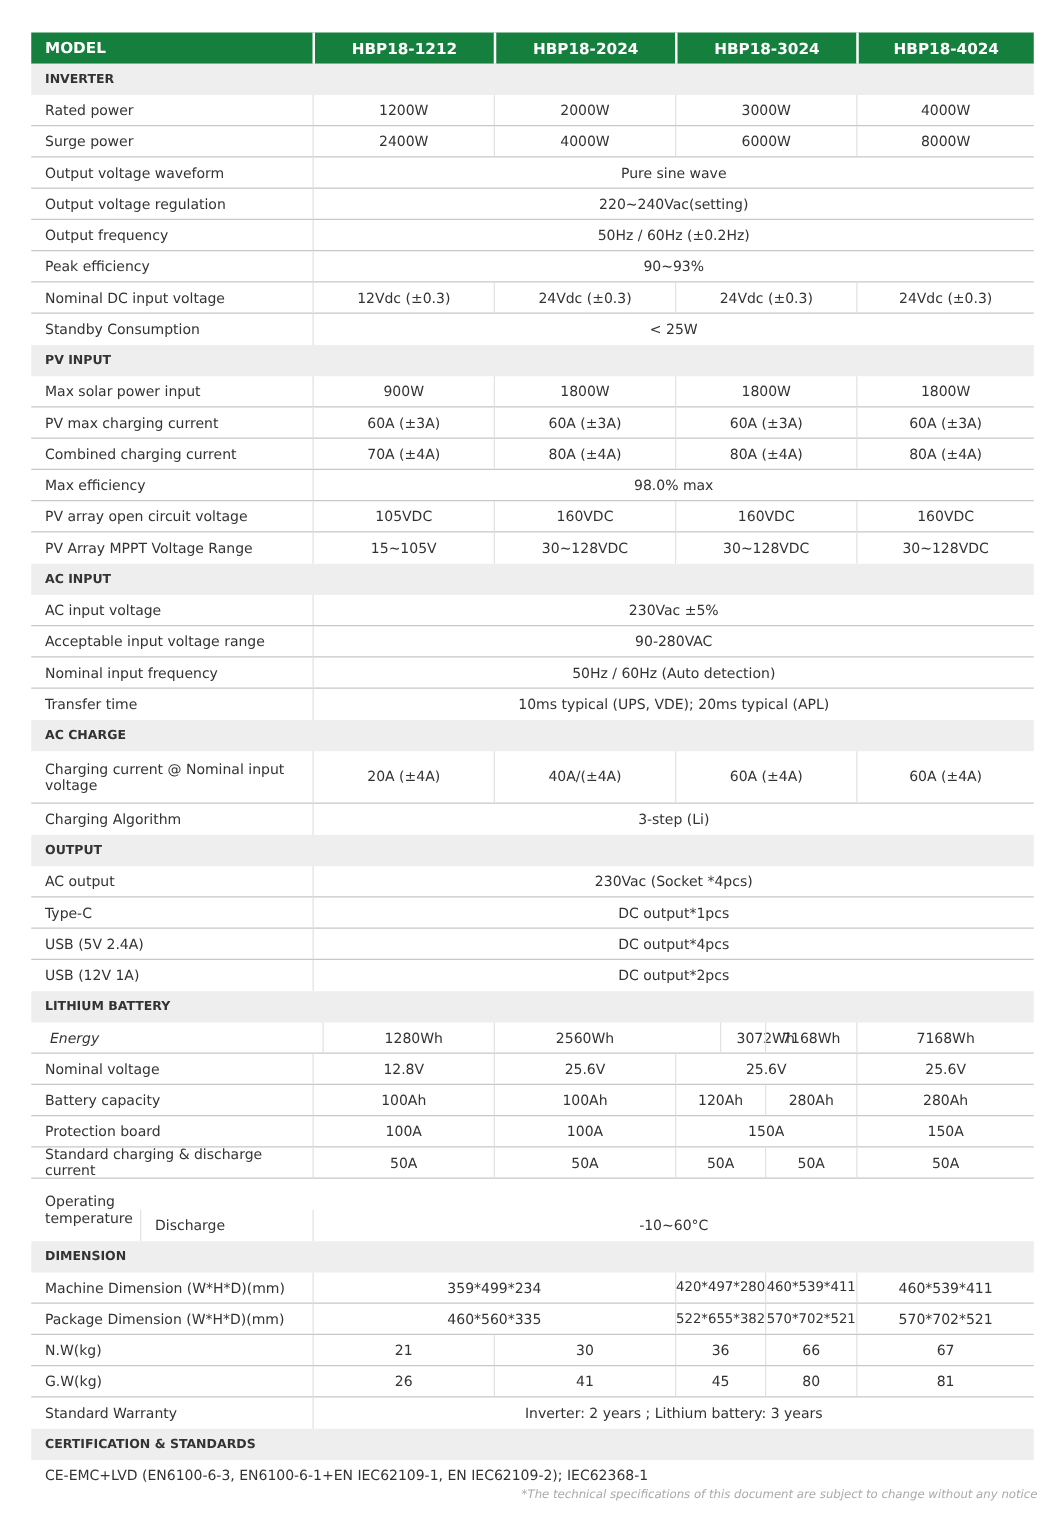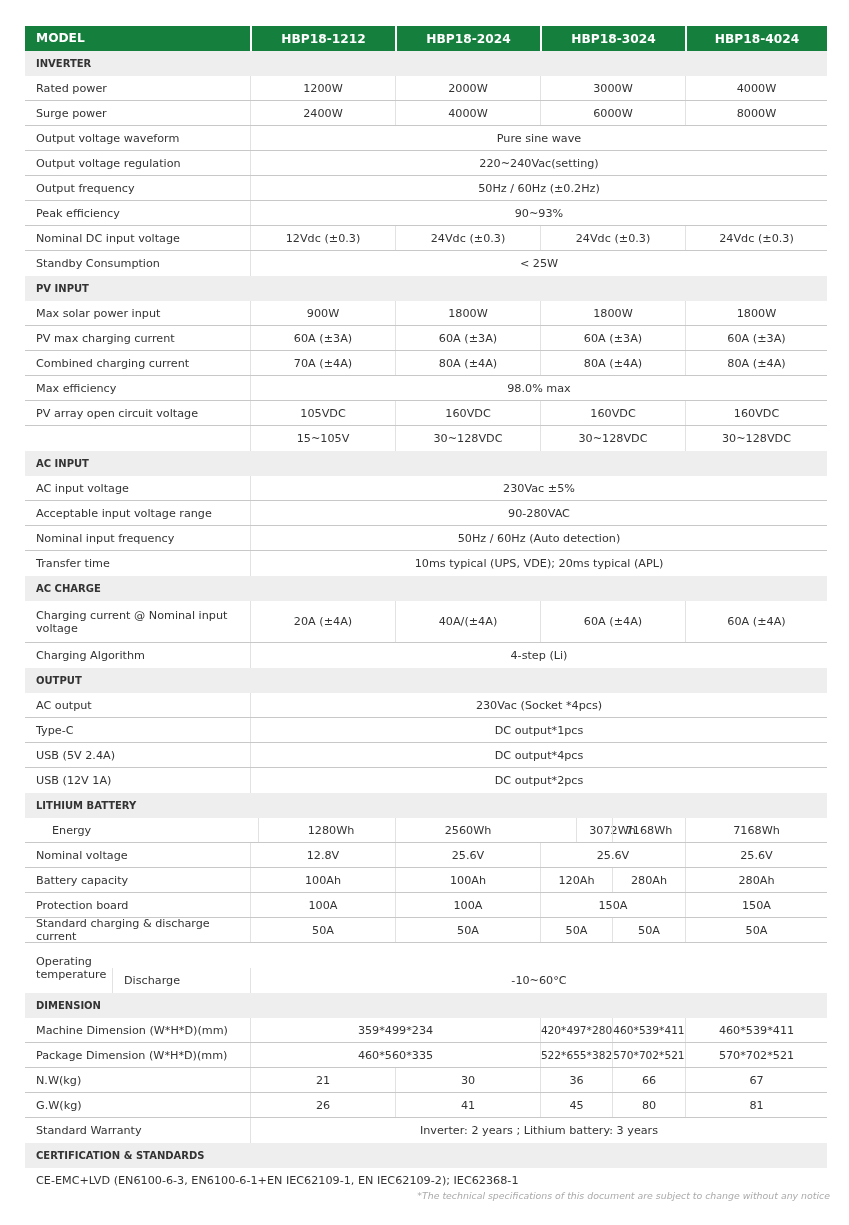--- a/index.html
+++ b/index.html
@@ -107,20 +107,21 @@
     <div class="cell vl" style="left:225px;width:577px;">98.0% max</div>
   </div>
   <div class="row std">
     <div class="cell lbl" style="left:0;width:225px;">PV array open circuit voltage</div>
     <div class="cell vl" style="left:225px;width:145px;">105VDC</div>
     <div class="cell vl" style="left:370px;width:145px;">160VDC</div>
     <div class="cell vl" style="left:515px;width:145px;">160VDC</div>
     <div class="cell vl" style="left:660px;width:142px;">160VDC</div>
   </div>
   <div class="row std nob">
+    <div class="cell lbl" style="left:0;width:225px;">PV Array MPPT Voltage Range</div>
     <div class="cell vl" style="left:225px;width:145px;">15~105V</div>
     <div class="cell vl" style="left:370px;width:145px;">30~128VDC</div>
     <div class="cell vl" style="left:515px;width:145px;">30~128VDC</div>
     <div class="cell vl" style="left:660px;width:142px;">30~128VDC</div>
   </div>
 
   <div class="row sec">
     <div class="cell lbl" style="left:0;width:802px;">AC INPUT</div>
   </div>
   <div class="row std">
@@ -145,21 +146,21 @@
   </div>
   <div class="row tall">
     <div class="cell lbl" style="left:0;width:225px;padding-right:20px;">Charging current @ Nominal input voltage</div>
     <div class="cell vl" style="left:225px;width:145px;">20A (±4A)</div>
     <div class="cell vl" style="left:370px;width:145px;">40A/(±4A)</div>
     <div class="cell vl" style="left:515px;width:145px;">60A (±4A)</div>
     <div class="cell vl" style="left:660px;width:142px;">60A (±4A)</div>
   </div>
   <div class="row std nob">
     <div class="cell lbl" style="left:0;width:225px;">Charging Algorithm</div>
-    <div class="cell vl" style="left:225px;width:577px;">4-step (Li)</div>
+    <div class="cell vl" style="left:225px;width:577px;">3-step (Li)</div>
   </div>
 
   <div class="row sec">
     <div class="cell lbl" style="left:0;width:802px;">OUTPUT</div>
   </div>
   <div class="row std">
     <div class="cell lbl" style="left:0;width:225px;">AC output</div>
     <div class="cell vl" style="left:225px;width:577px;">230Vac (Socket *4pcs)</div>
   </div>
   <div class="row std">
@@ -172,21 +173,21 @@
   </div>
   <div class="row std nob">
     <div class="cell lbl" style="left:0;width:225px;">USB (12V 1A)</div>
     <div class="cell vl" style="left:225px;width:577px;">DC output*2pcs</div>
   </div>
 
   <div class="row sec">
     <div class="cell lbl" style="left:0;width:802px;">LITHIUM BATTERY</div>
   </div>
   <div class="row std">
-    <div class="cell lbl" style="left:16px;width:225px;">Energy</div>
+    <div class="cell lbl" style="left:4px;width:225px;font-style:italic;">Energy</div>
     <div class="cell vl" style="left:233px;width:145px;">1280Wh</div>
     <div class="cell vl" style="left:370px;width:145px;">2560Wh</div>
     <div class="cell vl" style="left:535px;width:72px;margin-left:16px;">3072Wh</div>
     <div class="cell vl" style="left:587px;width:73px;">7168Wh</div>
     <div class="cell vl" style="left:660px;width:142px;">7168Wh</div>
   </div>
   <div class="row std">
     <div class="cell lbl" style="left:0;width:225px;">Nominal voltage</div>
     <div class="cell vl" style="left:225px;width:145px;">12.8V</div>
     <div class="cell vl" style="left:370px;width:145px;">25.6V</div>

